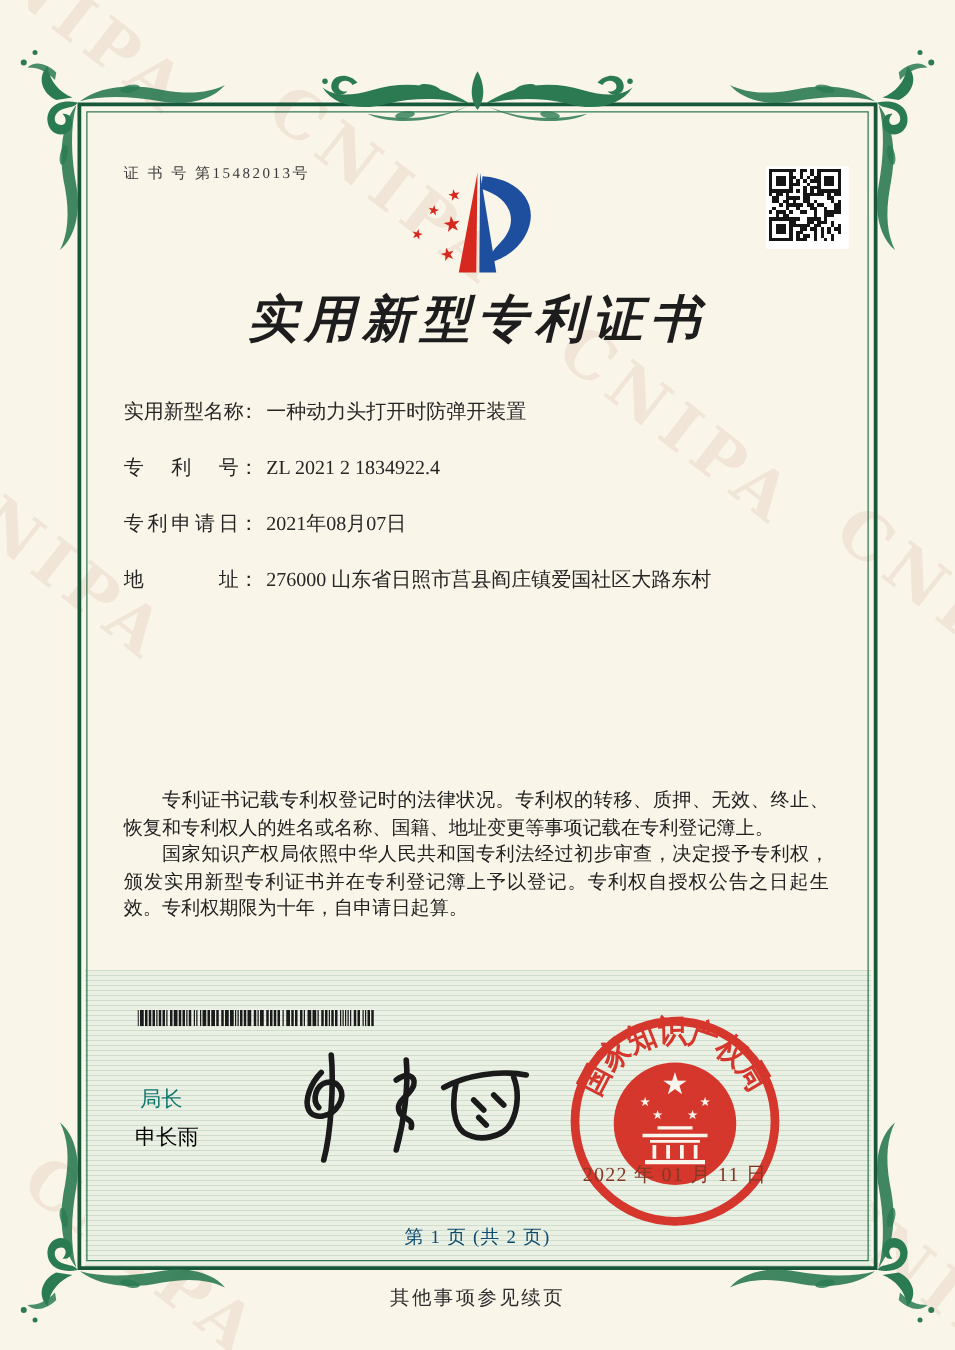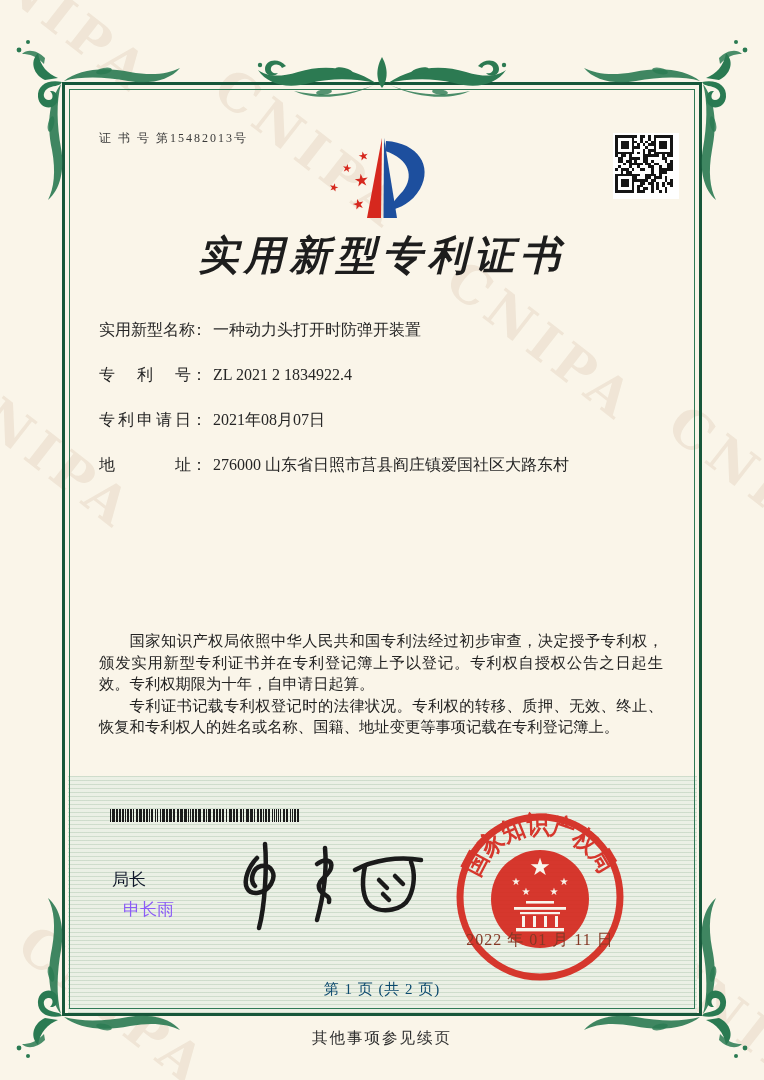--- a/index.html
+++ b/index.html
@@ -45,22 +45,22 @@
   .flabel{display:inline-block;width:92px;text-align:justify;text-align-last:justify;}
   .fcolon{display:inline-block;margin-right:6px;}
   .frow7{display:flex;}
   .frow7 .g1{width:249px;}
   .paras{
     left:99px;top:630px;width:564px;z-index:3;
     font-size:15.3px;line-height:21.6px;text-align:justify;color:#222;
   }
   .paras p{margin:0;text-indent:2em;}
   .barcode{left:110px;top:808px;z-index:3;}
-  .sig-title{left:112px;top:868px;font-family:"Liberation Sans",sans-serif;font-size:17px;color:#0f172a;z-index:3;}
-  .sig-name{left:123px;top:898px;font-family:"Liberation Sans",sans-serif;font-size:17px;color:#8b5cf6;z-index:3;}
+  .sig-title{left:112px;top:868px;font-family:"Liberation Sans",sans-serif;font-size:17px;color:#0f766e;z-index:3;}
+  .sig-name{left:108px;top:898px;font-family:"Liberation Sans",sans-serif;font-size:17px;color:#000000;z-index:3;}
   .sig-script{left:213px;top:836px;z-index:3;}
   .seal{left:452px;top:809px;z-index:4;}
   .page-num{
     left:64px;top:980px;width:636px;text-align:center;font-size:15px;color:#0c4a6e;z-index:3;letter-spacing:1px;
   }
   .continuation{
     left:0;top:1028px;width:764px;text-align:center;font-size:15.5px;color:#2e2e2e;z-index:3;letter-spacing:2px;
   }
 </style>
 </head>
@@ -387,22 +387,22 @@
   </div>
   <div class="frow">
     <span class="flabel">专利申请日</span><span class="fcolon">：</span><span>2021年08月07日</span>
   </div>
   <div class="frow">
     <span class="flabel">地址</span><span class="fcolon">：</span><span>276000 山东省日照市莒县阎庄镇爱国社区大路东村</span>
   </div>
 </div>
 
 <div class="abs paras">
+  <p>专利证书记载专利权登记时的法律状况。专利权的转移、质押、无效、终止、恢复和专利权人的姓名或名称、国籍、地址变更等事项记载在专利登记簿上。</p>
   <p>国家知识产权局依照中华人民共和国专利法经过初步审查，决定授予专利权，颁发实用新型专利证书并在专利登记簿上予以登记。专利权自授权公告之日起生效。专利权期限为十年，自申请日起算。</p>
-  <p>专利证书记载专利权登记时的法律状况。专利权的转移、质押、无效、终止、恢复和专利权人的姓名或名称、国籍、地址变更等事项记载在专利登记簿上。</p>
 </div>
 
 <div class="abs barcode"><svg id="bcsvg" width="190" height="13">
       <rect x="0" y="0" width="1" height="13" fill="#1b1b1b"></rect>
       <rect x="2" y="0" width="3" height="13" fill="#1b1b1b"></rect>
       <rect x="6" y="0" width="2" height="13" fill="#1b1b1b"></rect>
       <rect x="9" y="0" width="2" height="13" fill="#1b1b1b"></rect>
       <rect x="12" y="0" width="2" height="13" fill="#1b1b1b"></rect>
       <rect x="15" y="0" width="1" height="13" fill="#1b1b1b"></rect>
       <rect x="17" y="0" width="2" height="13" fill="#1b1b1b"></rect>

